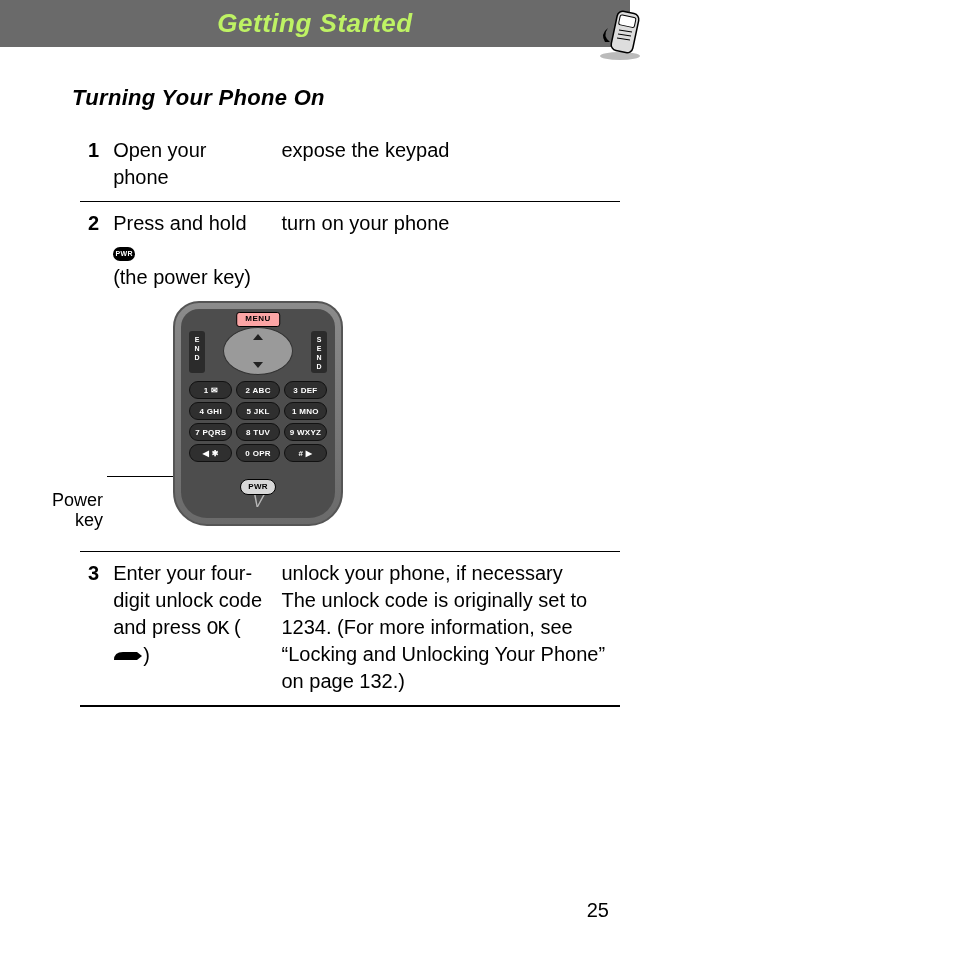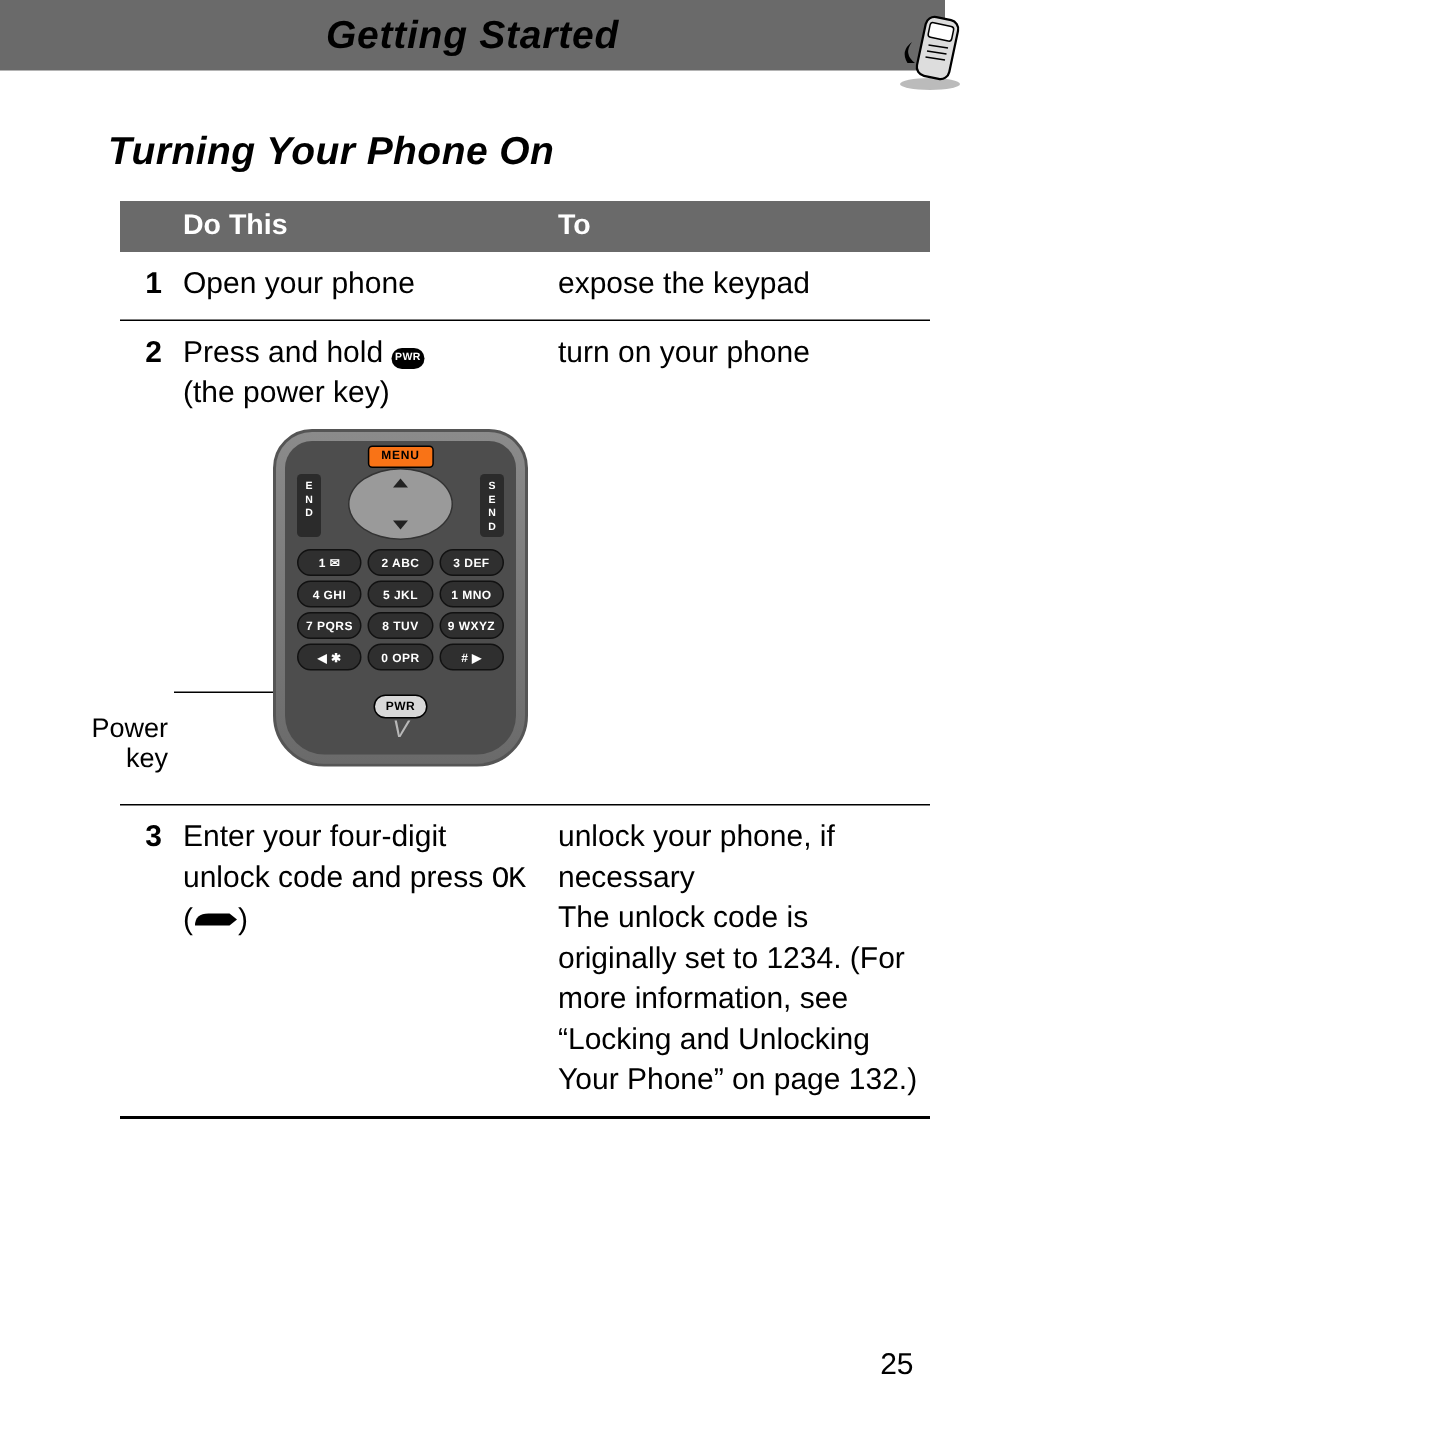--- a/index.html
+++ b/index.html
@@ -6,40 +6,40 @@
   body {
     width: 954px;
     height: 954px;
     background: #fff;
     font-family: "Helvetica Neue", Helvetica, Arial, sans-serif;
     color: #000;
     position: relative;
   }
   .header-bar {
     background: #6a6a6a;
-    color: #000000;
+    color: #bef264;
     font-style: italic;
     font-weight: 700;
     font-size: 26px;
     padding: 8px 0 8px 0;
     width: 630px;
     text-align: center;
     letter-spacing: 0.5px;
   }
   .corner-icon {
     position: absolute;
     left: 590px;
     top: 4px;
     width: 60px;
     height: 60px;
   }
   .section-title {
     font-style: italic;
     font-weight: 700;
-    font-size: 26px;
+    font-size: 22px;
     margin: 38px 0 18px 72px;
     font-family: "Helvetica Neue", Helvetica, Arial, sans-serif;
     letter-spacing: 0.3px;
   }
   .tbl {
     margin-left: 80px;
     width: 540px;
     border-collapse: collapse;
   }
   .tbl-head td {
@@ -119,21 +119,21 @@
     width: 100%;
     height: 100%;
     position: relative;
     padding: 4px 6px;
   }
   .menu-tab {
     position: absolute;
     top: 3px;
     left: 50%;
     transform: translateX(-50%);
-    background: #f97316;
+    background: #fca5a5;
     border: 1px solid #000;
     border-radius: 3px;
     font-size: 8px;
     font-weight: 700;
     padding: 1px 8px;
     letter-spacing: 0.5px;
   }
   .side-key {
     position: absolute;
     top: 22px;
@@ -250,25 +250,20 @@
     <line x1="28" y1="30" x2="41" y2="32" stroke="#000" stroke-width="1"></line>
     <line x1="27" y1="34" x2="40" y2="36" stroke="#000" stroke-width="1"></line>
     <path d="M15 38 Q10 30 18 24 Q12 32 20 38 Z" fill="#000"></path>
   </svg>
 </div>
 
 <h2 class="section-title">Turning Your Phone On</h2>
 
 <table class="tbl">
   <tbody>
-      <tr class="tbl-head">
-    <td class="c1"></td>
-    <td class="c2">Do This</td>
-    <td class="c3">To</td>
-  </tr>
 
   <tr class="row">
     <td class="num">1</td>
     <td>Open your phone</td>
     <td>expose the keypad</td>
   </tr>
 
   <tr class="row">
     <td class="num">2</td>
     <td>

